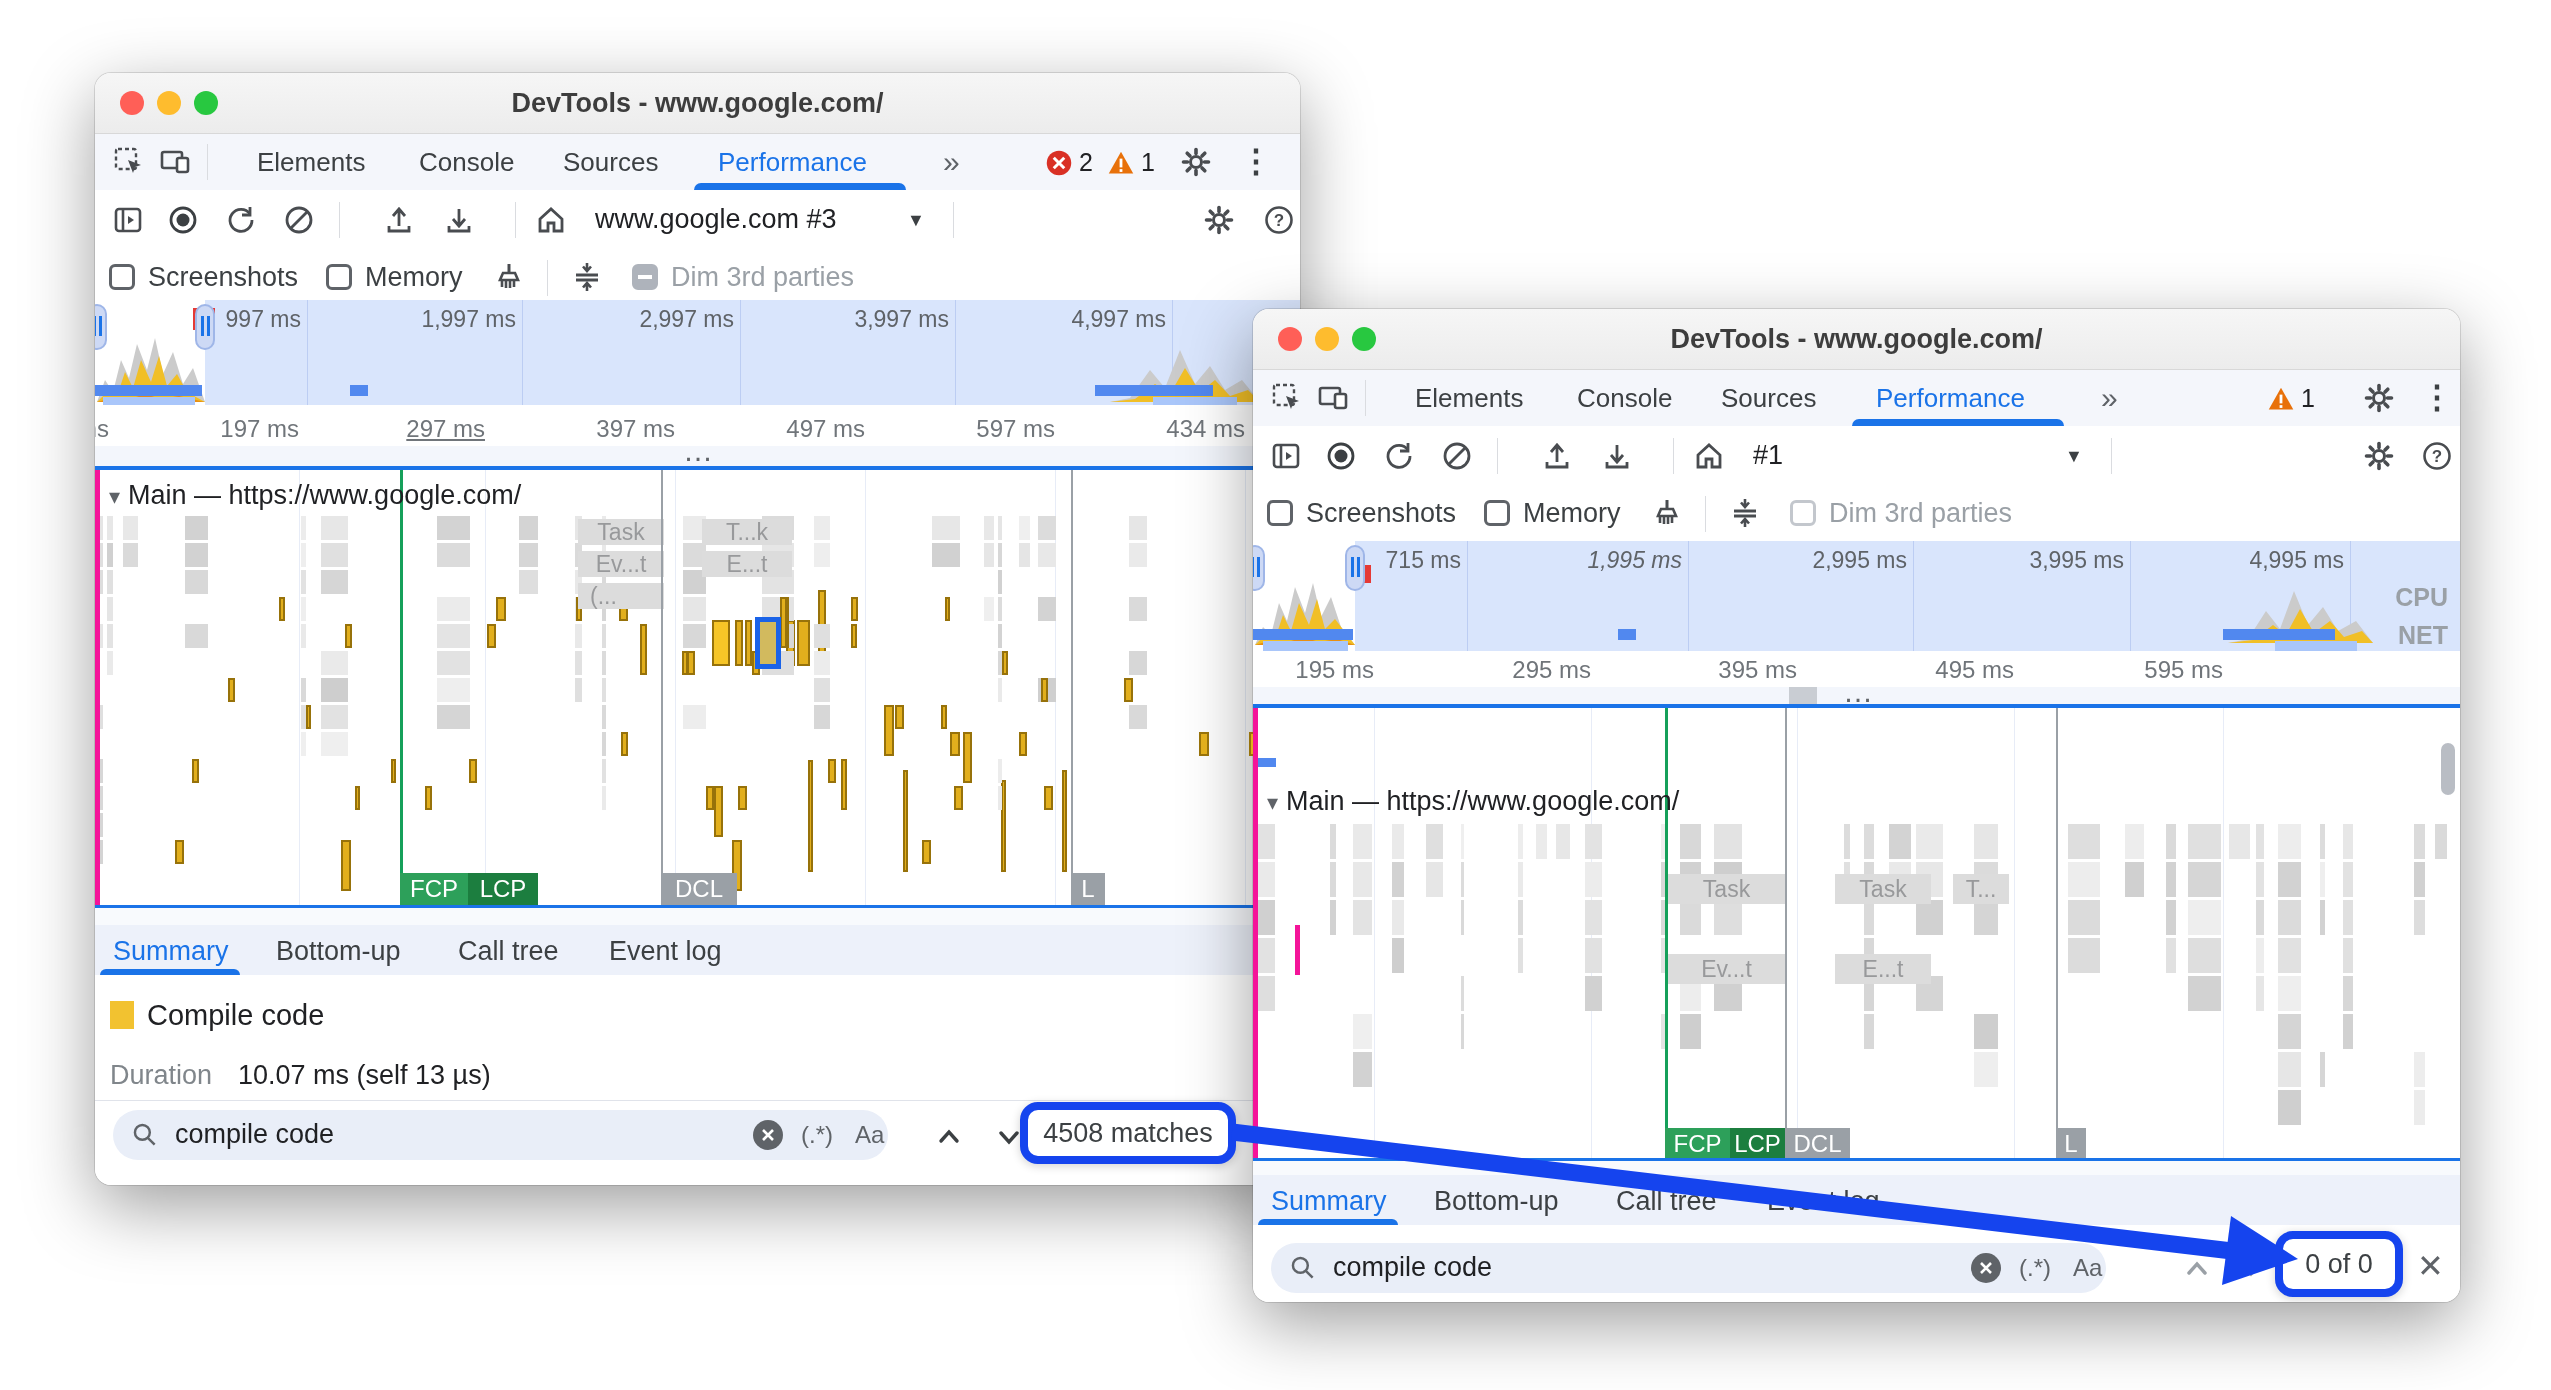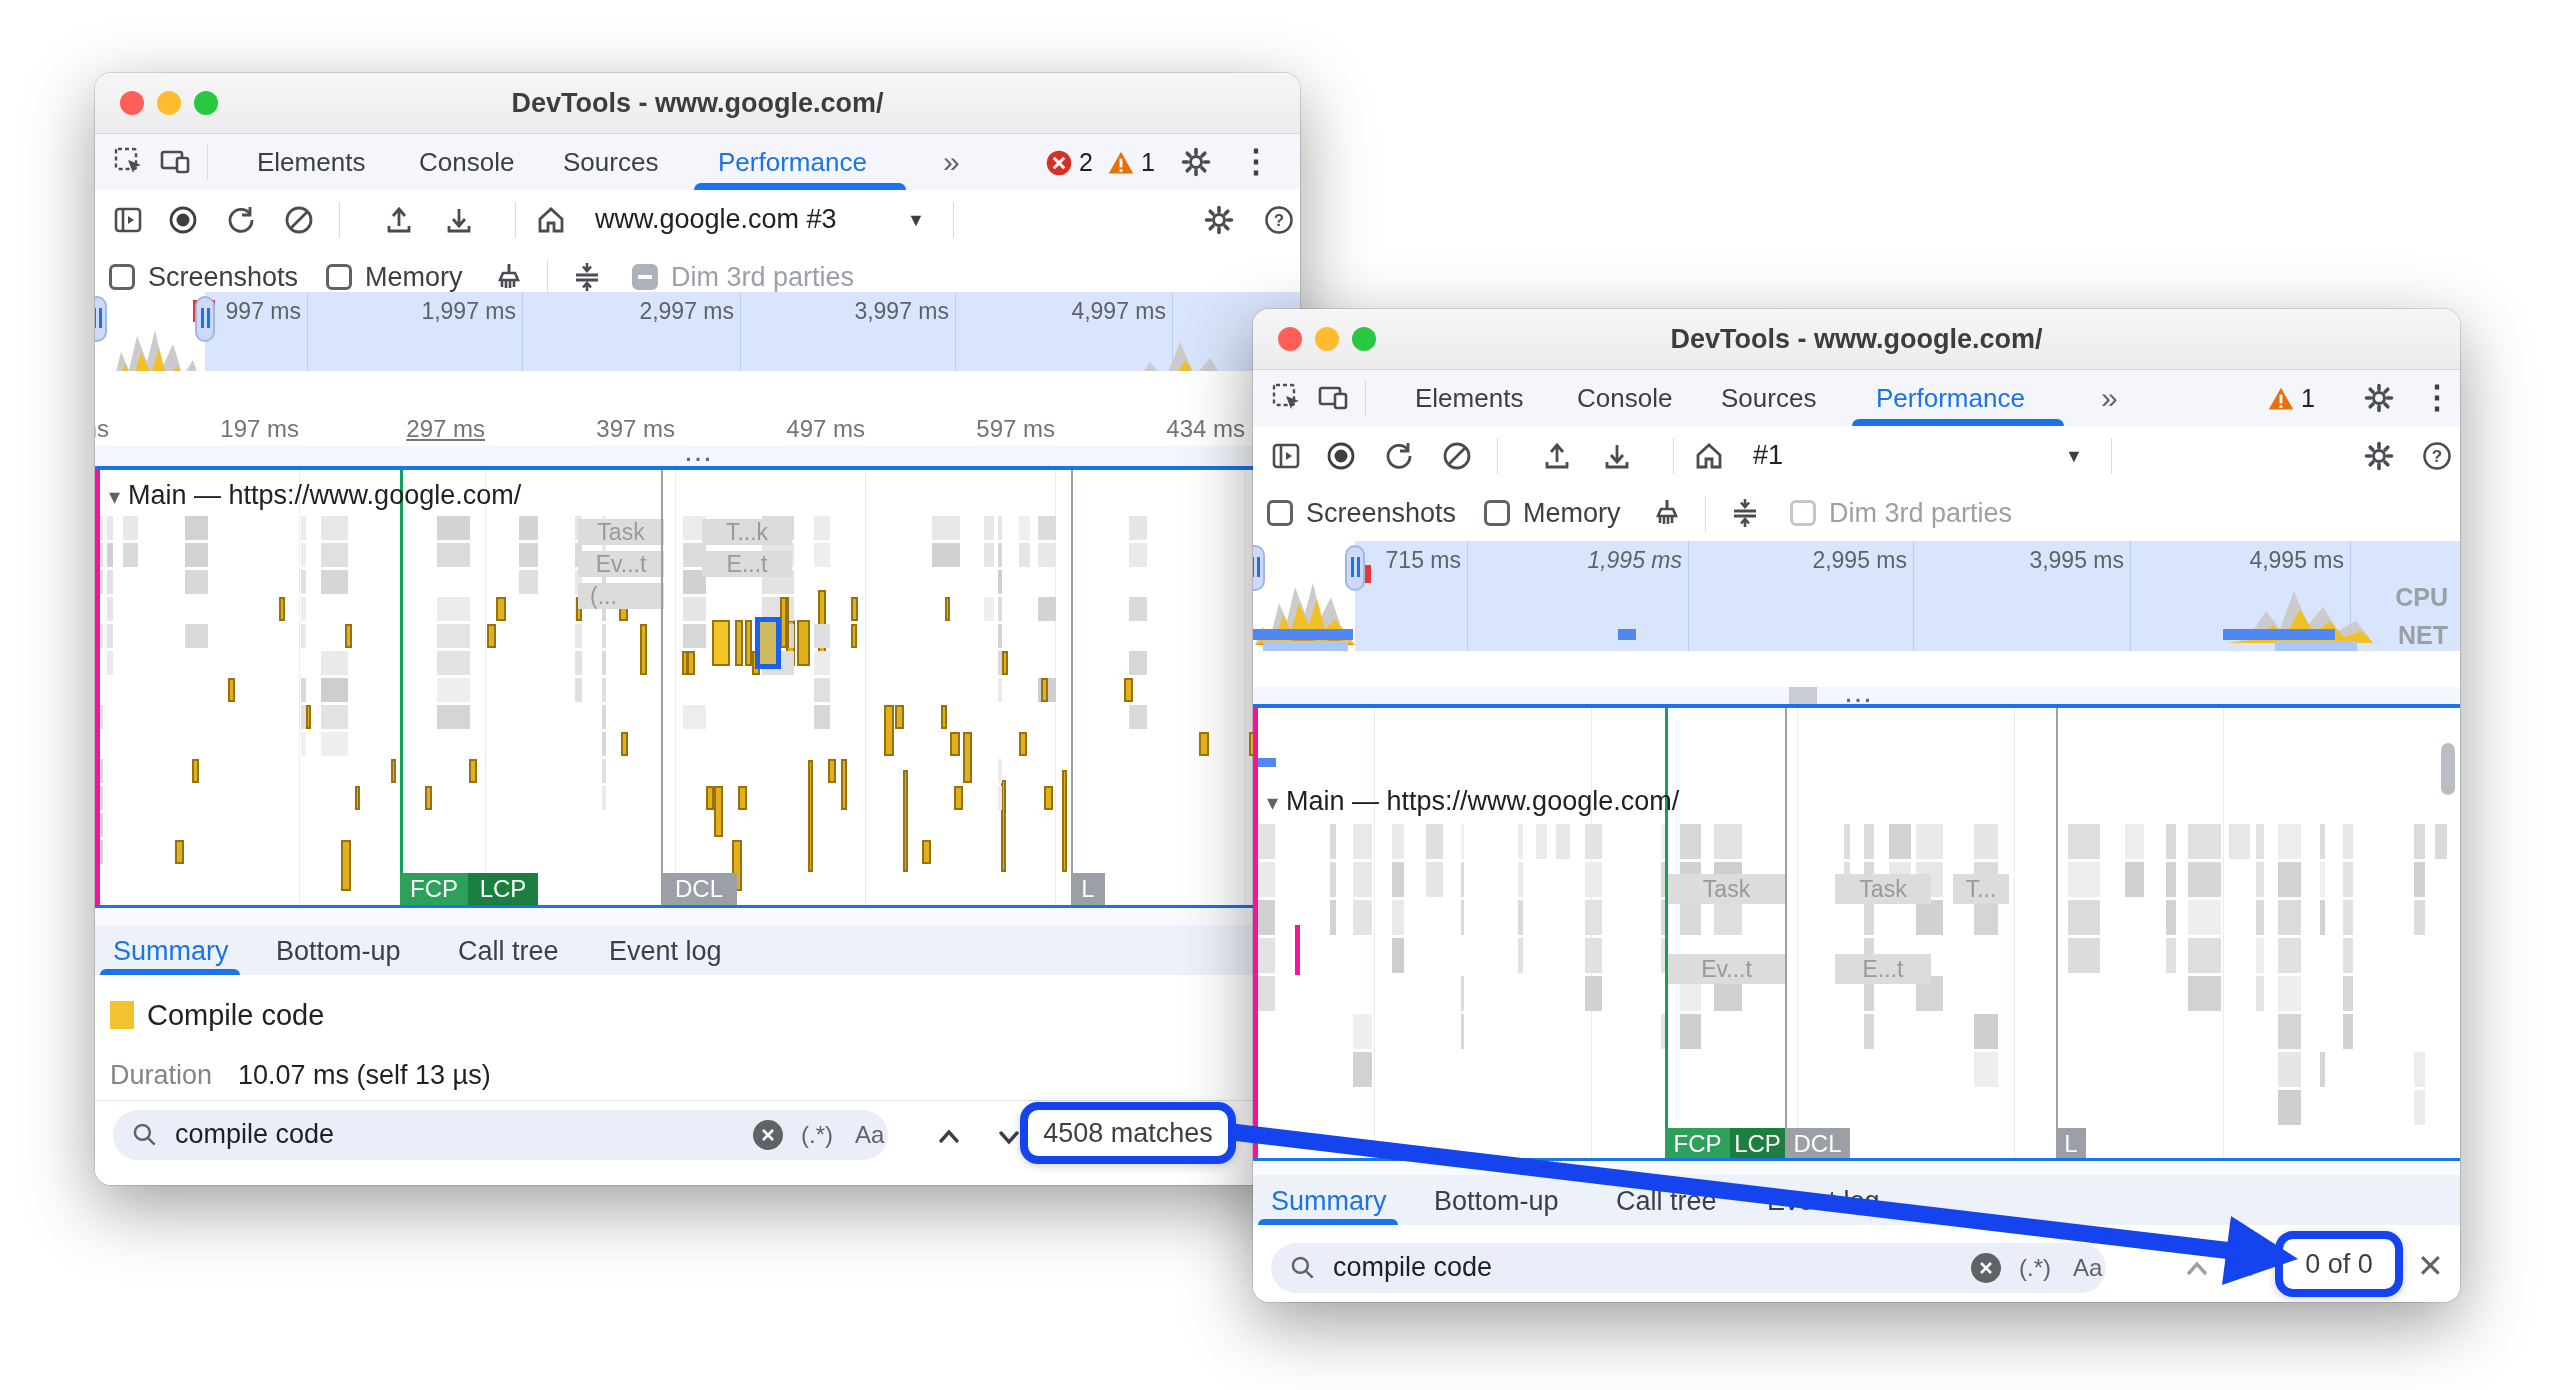--- a/index.html
+++ b/index.html
@@ -242,21 +242,21 @@
         <use href="#i-brush"></use>
       </svg>
     <div class="vdiv" style="left:452px;top:10px;height:36px;"></div>
     <svg class="ic icon" style="left:476px;top:11px" width="32" height="32">
         <use href="#i-collapse"></use>
       </svg>
     <div class="cb" style="left:537px;top:14px;border-color:#aeb3bb;background:#aeb3bb;"></div>
     <div class="abs" style="left:543px;top:25px;width:14px;height:4px;background:#fff;"></div>
     <div class="cblabel" style="left:576px;top:12px;color:#9aa0a6;">Dim 3rd parties</div>
   </div>
-  <div class="minimap" style="top:219px;height:79px;">
+  <div class="minimap" style="top:227px;height:105px;">
     <div class="mgrid" style="left:212px;"></div>
       <div class="mgrid" style="left:427px;"></div>
     <div class="mgrid" style="left:645px;"></div>
       <div class="mgrid" style="left:860px;"></div>
     <div class="mgrid" style="left:1077px;"></div>
     <div class="mlabel" style="left:96px;">997 ms</div>
     <div class="mlabel" style="left:311px;">1,997 ms</div>
     <div class="mlabel" style="left:529px;">2,997 ms</div>
     <div class="mlabel" style="left:744px;">3,997 ms</div>
     <div class="mlabel" style="left:961px;">4,997 ms</div>
@@ -628,20 +628,27 @@
     </svg>
     <div class="abs" style="left:100px;top:24px;width:18px;height:18px;background:#e53935;"></div>
     <div class="netbar" style="left:0;top:88px;width:100px;"></div>
     <div class="netbar lt" style="left:10px;top:100px;width:85px;"></div>
     <div class="netbar" style="left:365px;top:88px;width:18px;"></div>
     <div class="netbar" style="left:970px;top:88px;width:112px;"></div>
     <div class="netbar lt" style="left:1022px;top:100px;width:82px;"></div>
     <div class="mhandle" style="left:-8px;"></div>
     <div class="mhandle" style="left:92px;"></div>
   </div>
+  <div class="ruler" style="top:342px;">
+    <div class="rlabel" style="left:21px;">195 ms</div>
+    <div class="rlabel" style="left:238px;">295 ms</div>
+    <div class="rlabel" style="left:444px;">395 ms</div>
+    <div class="rlabel" style="left:661px;">495 ms</div>
+    <div class="rlabel" style="left:870px;">595 ms</div>
+  </div>
   <div class="dotstrip" style="top:378px;height:17px;">
     <div class="dots" style="left:590px;">…</div>
     <div class="abs" style="left:536px;top:0px;width:28px;height:17px;background:#c9cdd3;"></div>
   </div>
   <div class="blueline" style="top:395px;"></div>
   <div class="track" style="top:399px;height:450px;">
     <div class="tgrid" style="left:121px;top:0;height:450px;"></div>
     <div class="tgrid" style="left:338px;top:0;height:450px;"></div>
     <div class="tgrid" style="left:544px;top:0;height:450px;"></div>
     <div class="tgrid" style="left:761px;top:0;height:450px;"></div>

